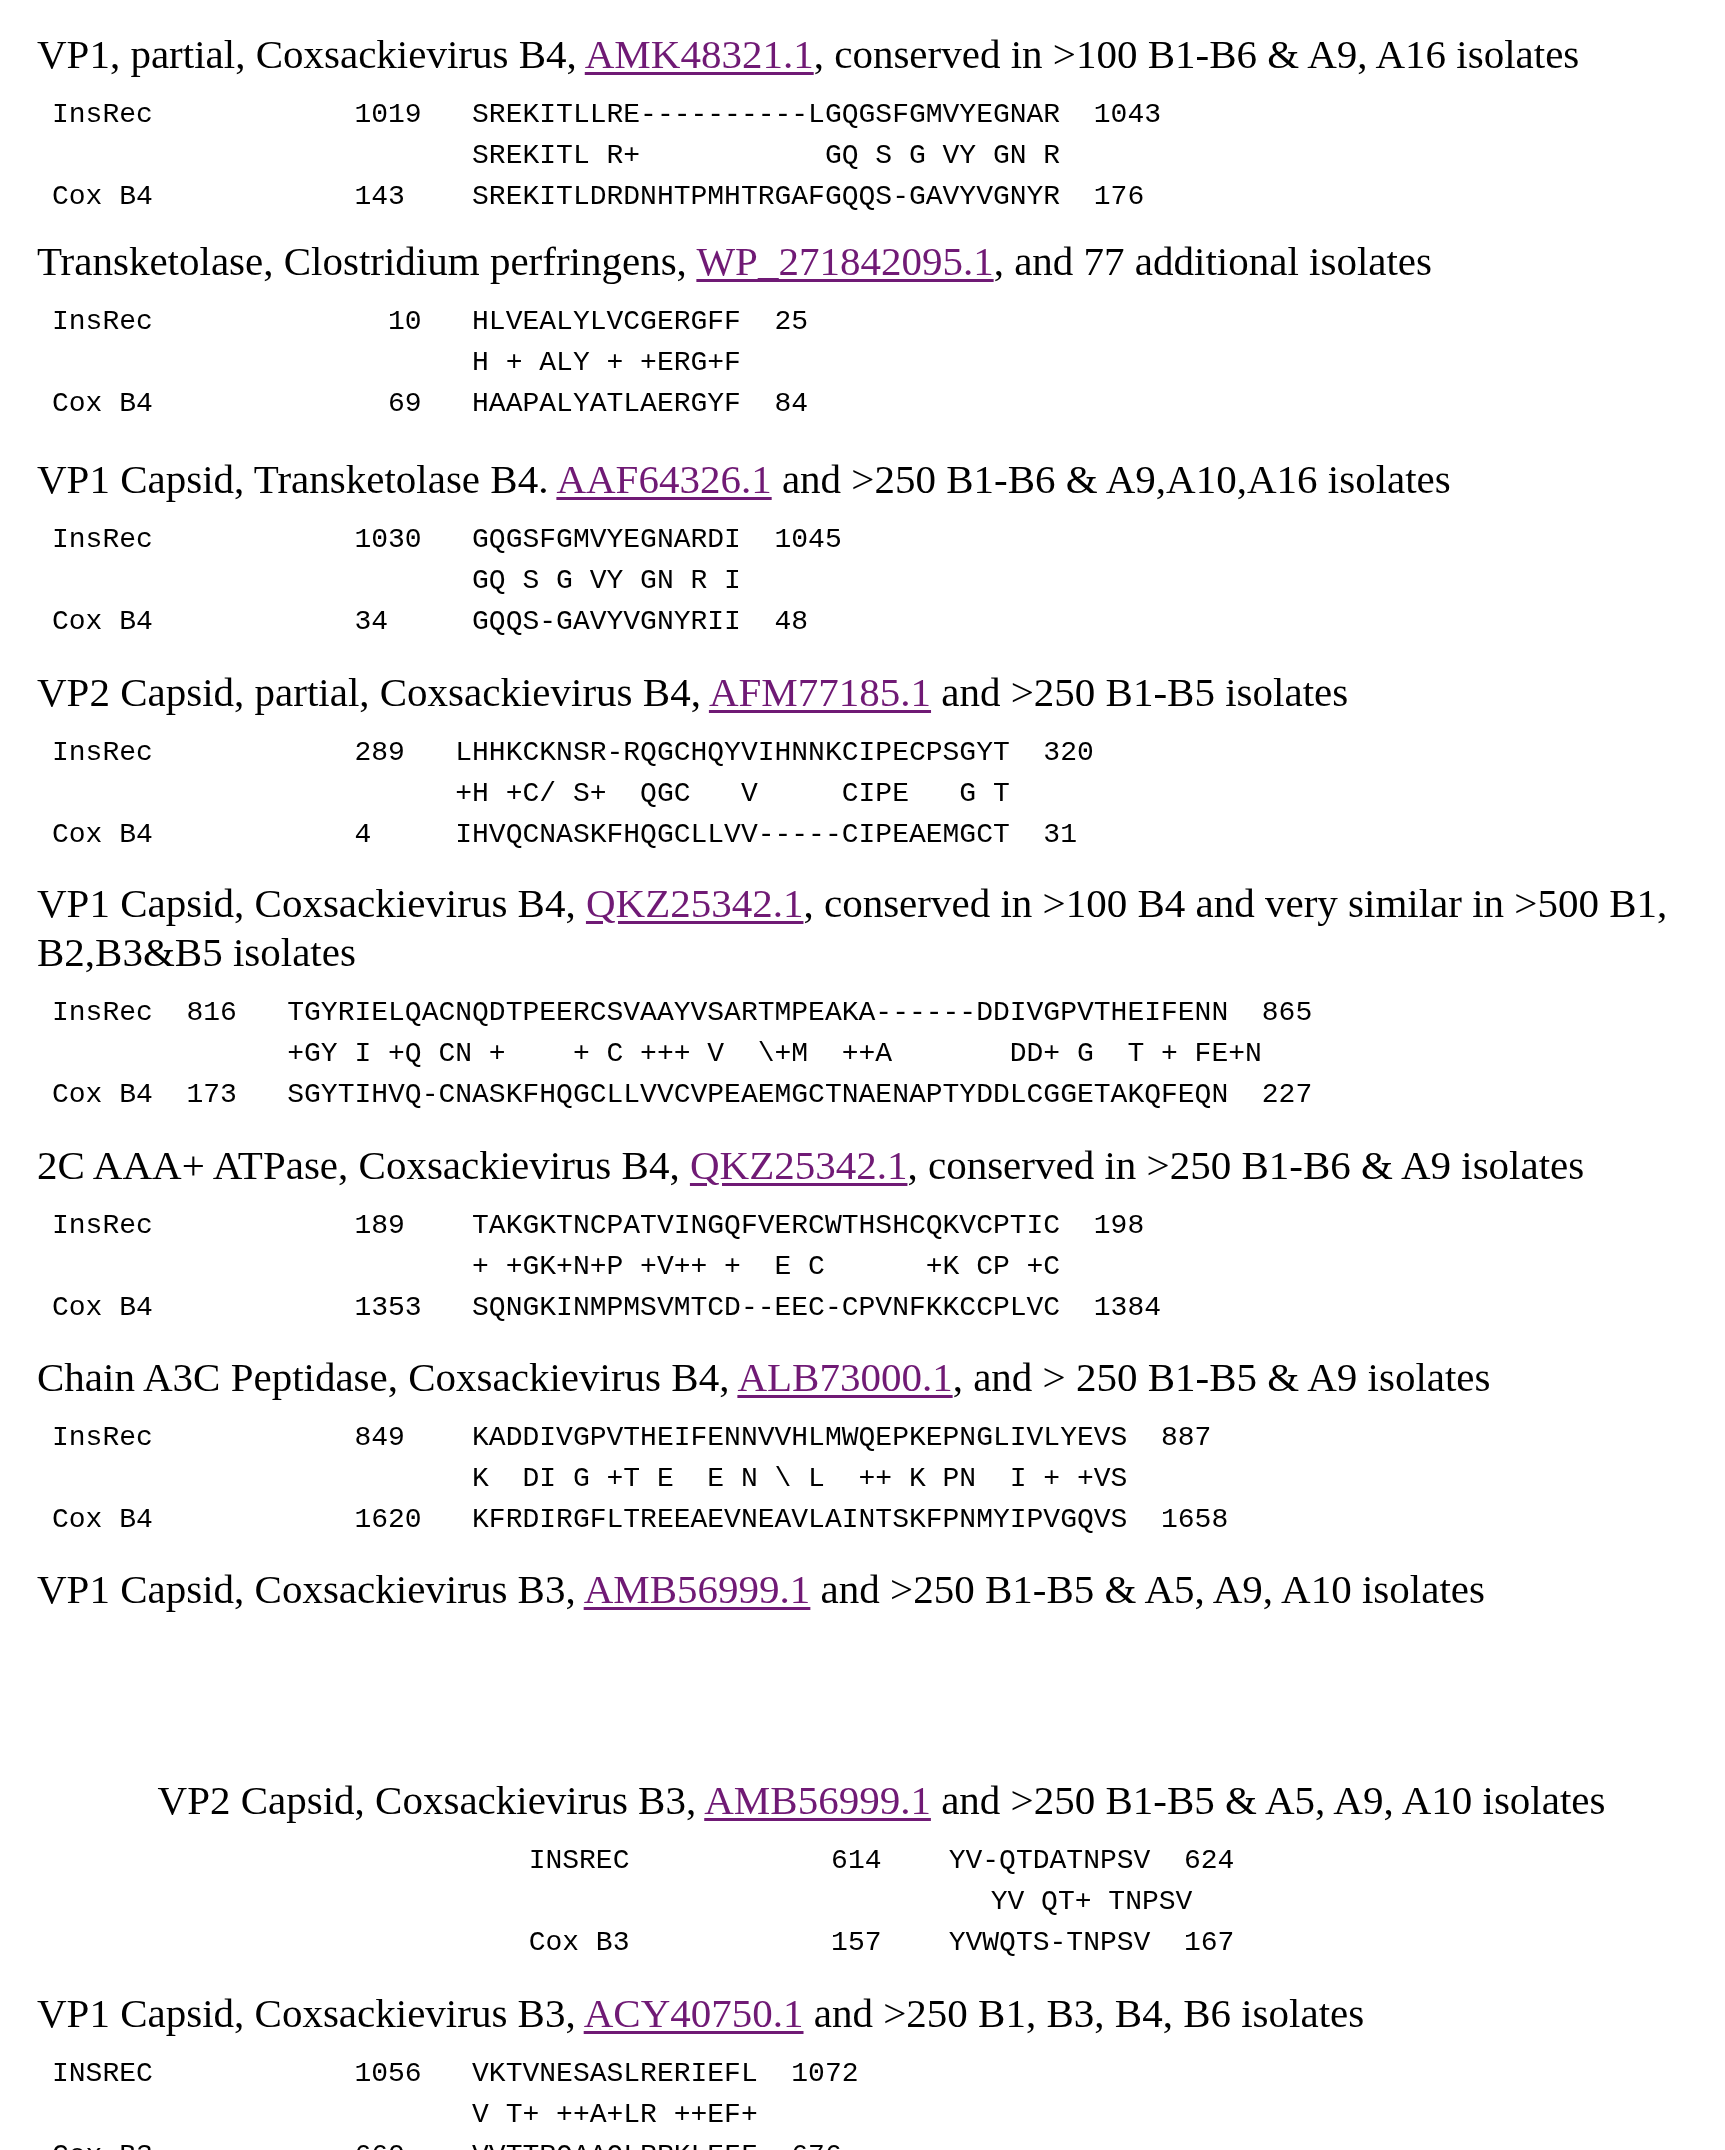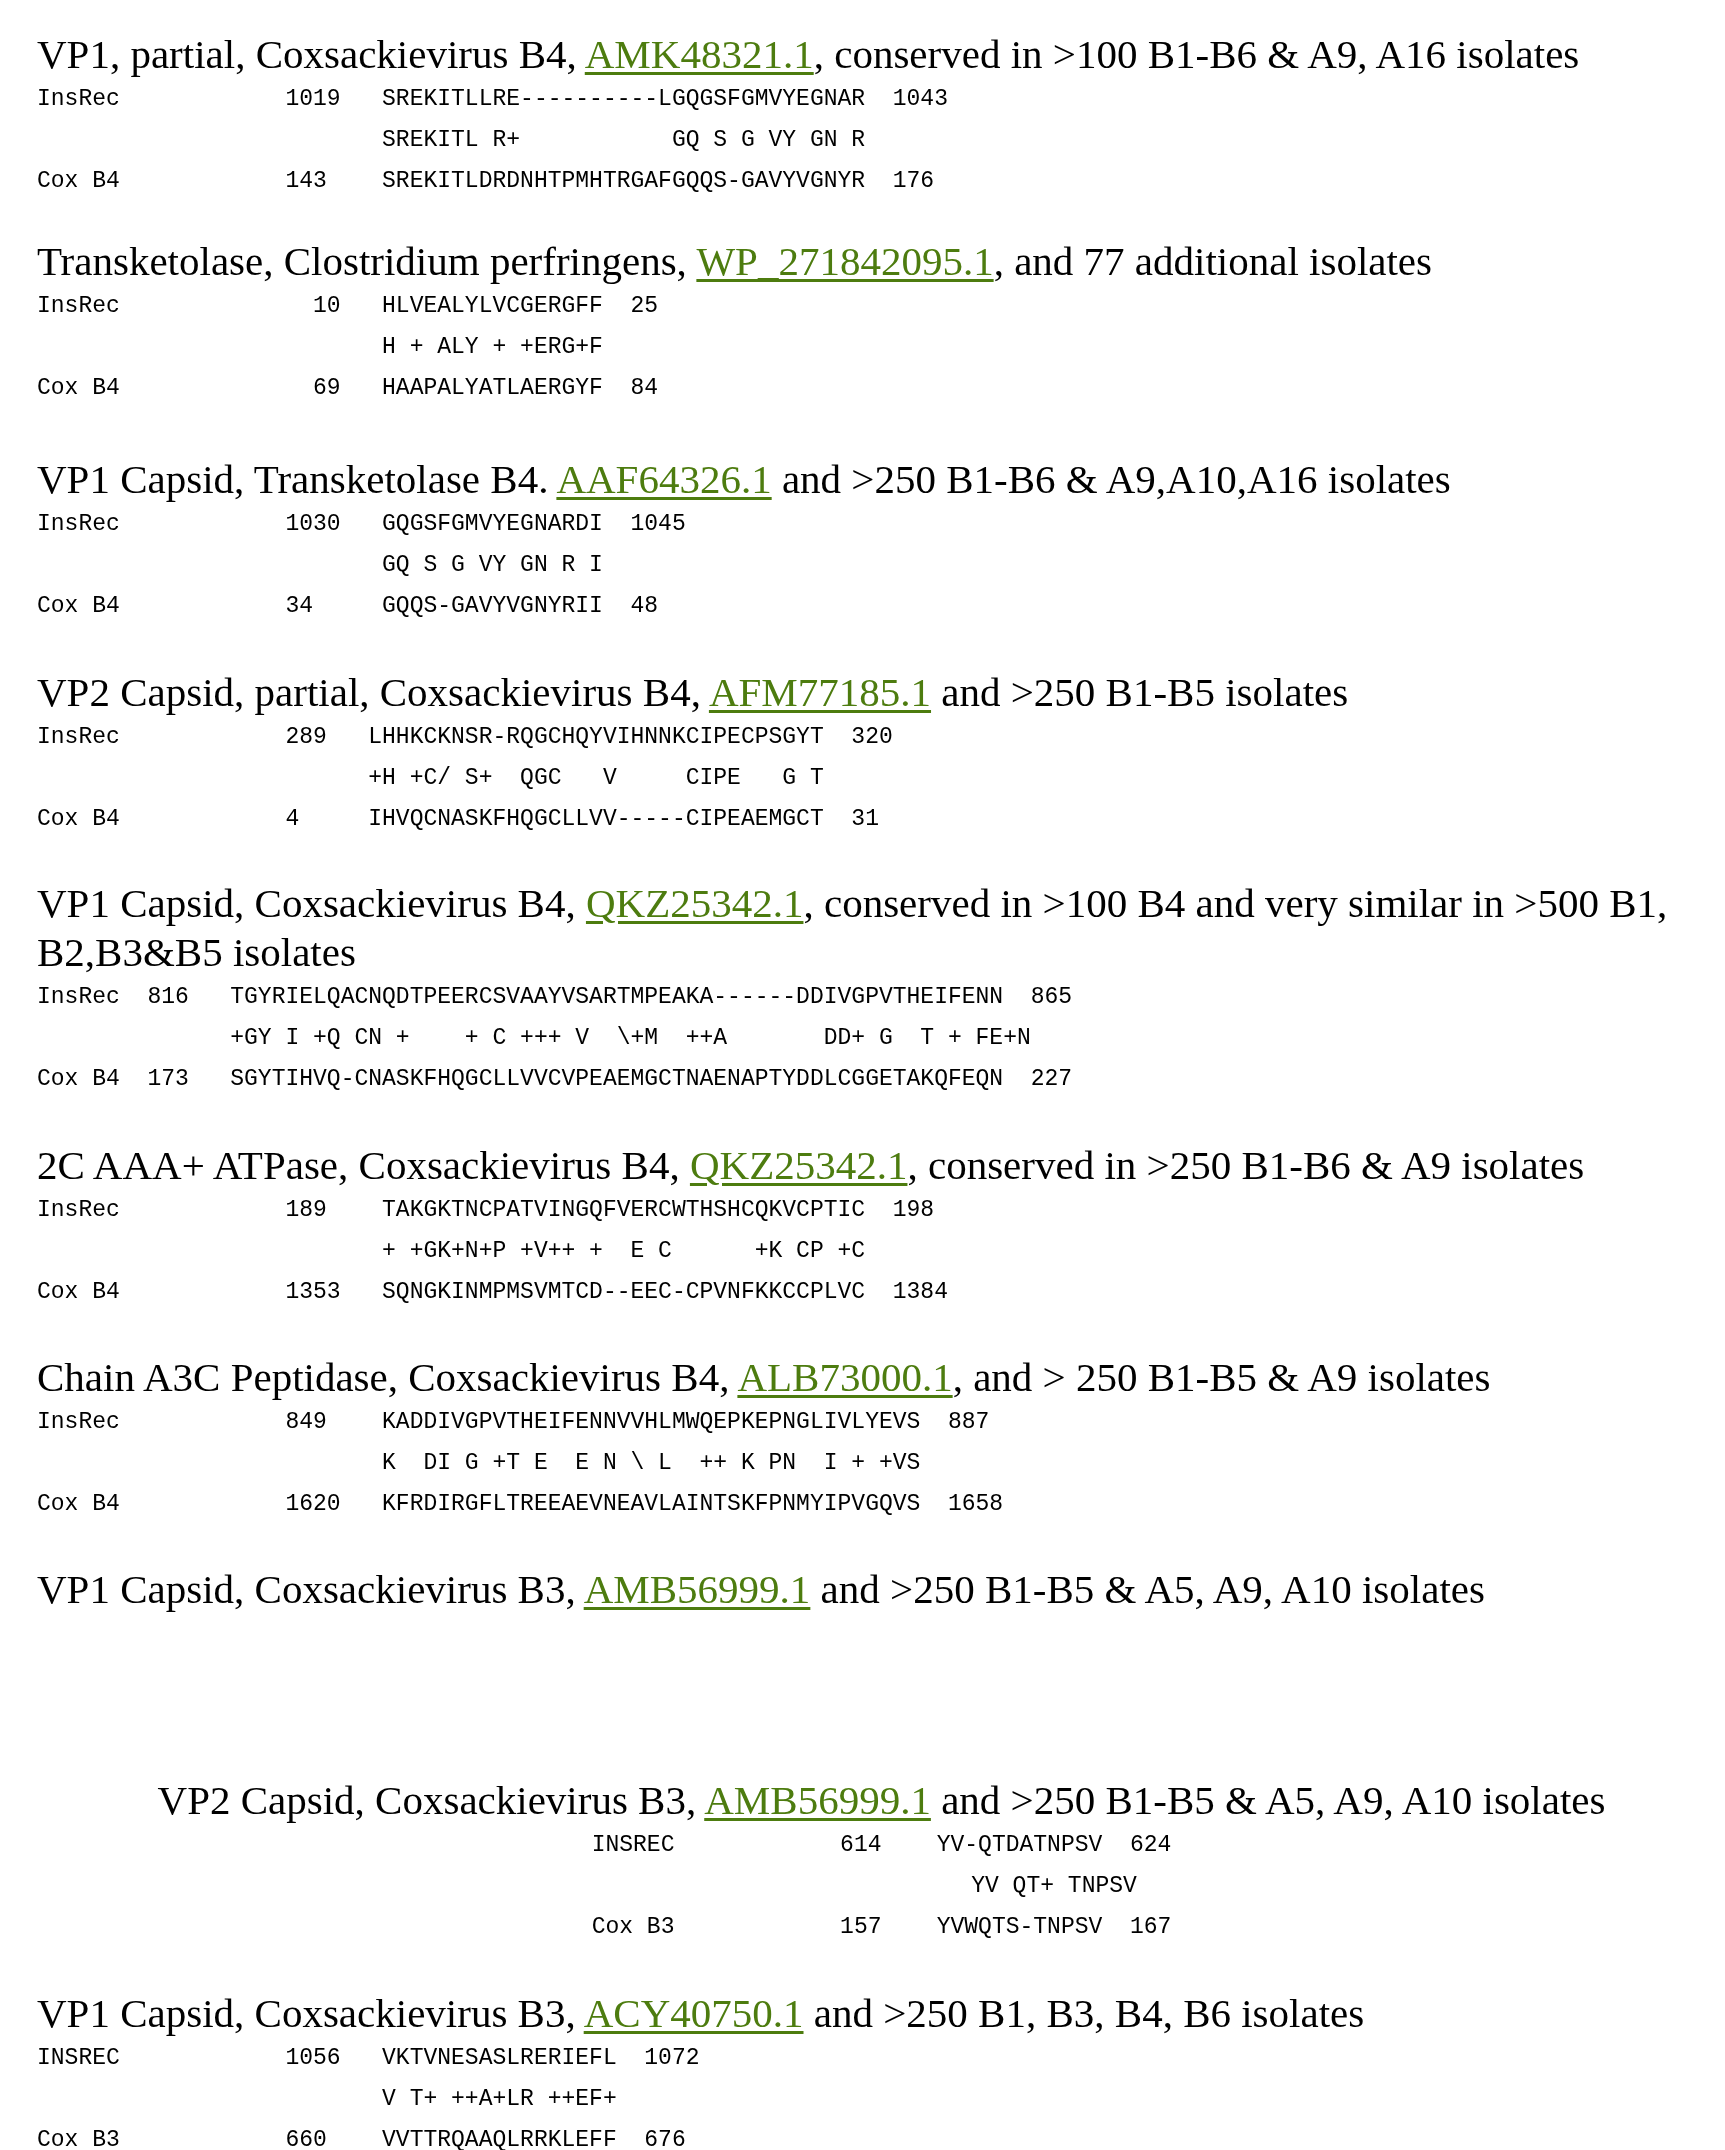--- a/index.html
+++ b/index.html
@@ -4,25 +4,25 @@
 <style>
   html, body { margin: 0; padding: 0; background: #ffffff; }
   body { width: 1726px; height: 2179px; position: relative; overflow: hidden; }
   .block { position: absolute; left: 37px; right: 0; }
   .heading {
     font-family: "Liberation Serif", "DejaVu Serif", serif;
     font-size: 41px; line-height: 49px; color: #000000;
     white-space: nowrap; margin: 0;
   }
   .heading.wrap { white-space: normal; width: 1678px; }
-  .heading a { color: #4d7c0f; text-decoration-thickness: 2.6px; text-underline-offset: 4.3px; }
+  .heading a { color: #701a75; text-decoration-thickness: 2.6px; text-underline-offset: 4.3px; }
   pre.aln {
     font-family: "Liberation Mono", "DejaVu Sans Mono", monospace;
-    font-size: 23px; line-height: 41px; color: #000000;
-    margin: 0; padding: 0; white-space: pre;
+    font-size: 28px; line-height: 41px; color: #000000;
+    margin: 15px; padding: 0; white-space: pre;
   }
 </style>
 </head>
 <body>
 
 <div class="block" style="top:30px;">
   <p class="heading"><span>VP1, partial, Coxsackievirus B4, </span><a href="#">AMK48321.1</a><span>, conserved in &gt;100 B1-B6 &amp; A9, A16 isolates</span></p>
   <pre class="aln">InsRec            1019   SREKITLLRE----------LGQGSFGMVYEGNAR  1043
                          SREKITL R+           GQ S G VY GN R
 Cox B4            143    SREKITLDRDNHTPMHTRGAFGQQS-GAVYVGNYR  176</pre>

